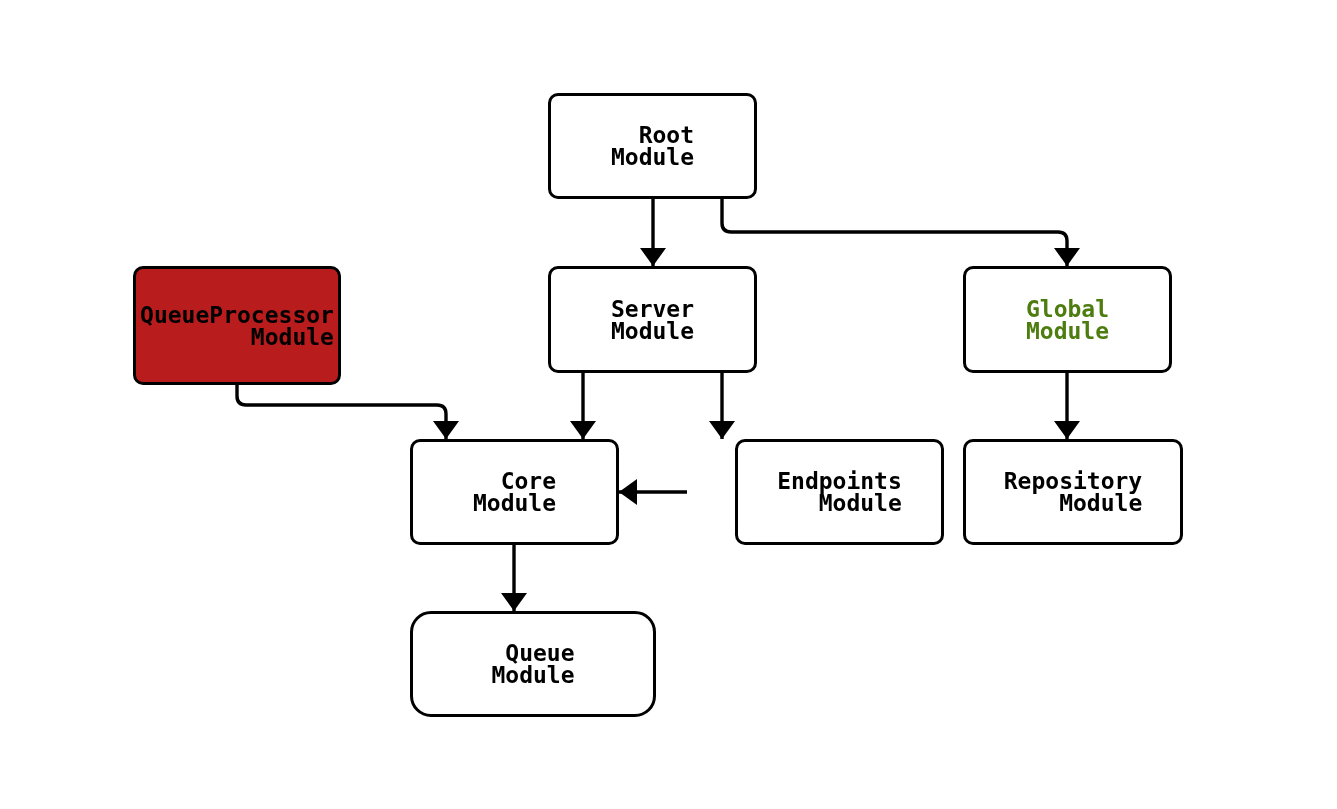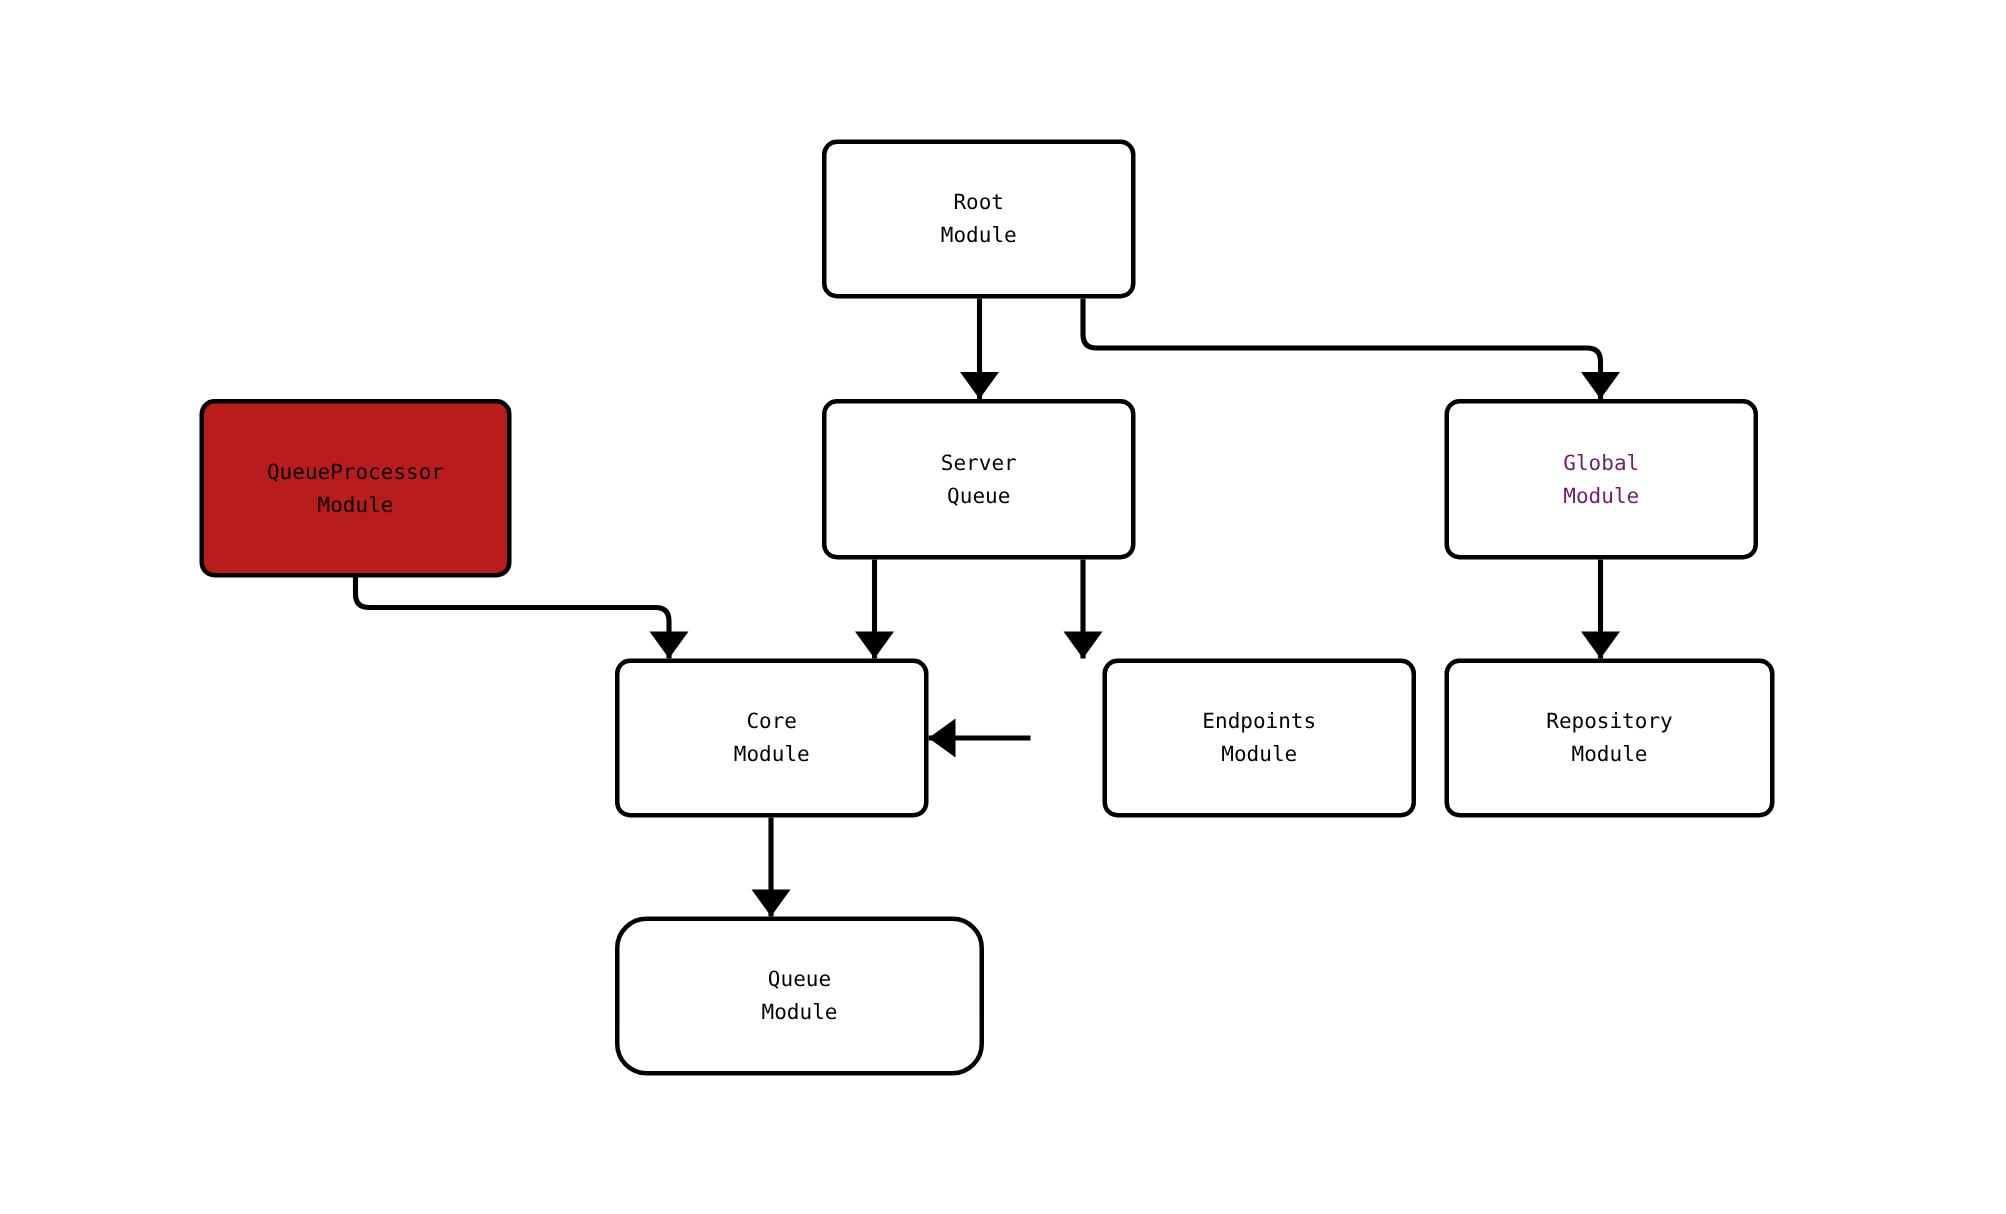--- a/index.html
+++ b/index.html
@@ -29,24 +29,25 @@
     background: #ffffff;
     border: 3.4px solid #000000;
     border-radius: 10px;
     display: flex;
     align-items: center;
     justify-content: center;
     text-align: center;
   }
   .node .label {
     white-space: pre-line;
-    font-weight: normal;
-    font-size: 14px;
+    font-weight: bold;
+    font-size: 23px;
     line-height: 22px;
     color: #000000;
+    text-align: right;
   }
   .edge-path {
     fill: none;
     stroke: #000000;
     stroke-width: 3.4px;
   }
   .arrowhead {
     fill: #000000;
     stroke: none;
   }
@@ -77,24 +78,24 @@
       <div class="node" style="left: 548px; top: 93px; width: 209px; height: 106px; background: rgb(255, 255, 255); border-color: rgb(0, 0, 0);">
         <span class="label" style="color: rgb(0, 0, 0);">Root
 Module</span>
       </div>
       <div class="node" style="left: 133px; top: 266px; width: 208px; height: 119px; background: #b91c1c; border-color: rgb(0, 0, 0);">
         <span class="label" style="color: rgb(0, 0, 0);">QueueProcessor
 Module</span>
       </div>
       <div class="node" style="left: 548px; top: 266px; width: 209px; height: 107px; background: rgb(255, 255, 255); border-color: rgb(0, 0, 0);">
         <span class="label" style="color: rgb(0, 0, 0);">Server
-Queue</span>
+Module</span>
       </div>
       <div class="node" style="left: 963px; top: 266px; width: 209px; height: 107px; background: rgb(255, 255, 255); border-color: rgb(0, 0, 0);">
-        <span class="label" style="color: #701a75;">Global
+        <span class="label" style="color: #4d7c0f;">Global
 Module</span>
       </div>
       <div class="node" style="left: 410px; top: 439px; width: 209px; height: 106px; background: rgb(255, 255, 255); border-color: rgb(0, 0, 0);">
         <span class="label" style="color: rgb(0, 0, 0);">Core
 Module</span>
       </div>
       <div class="node" style="left: 687px; top: 439px; width: 209px; height: 106px; background: rgb(255, 255, 255); border-color: rgb(0, 0, 0); margin-left: 48px;">
         <span class="label" style="color: rgb(0, 0, 0);">Endpoints
 Module</span>
       </div>

